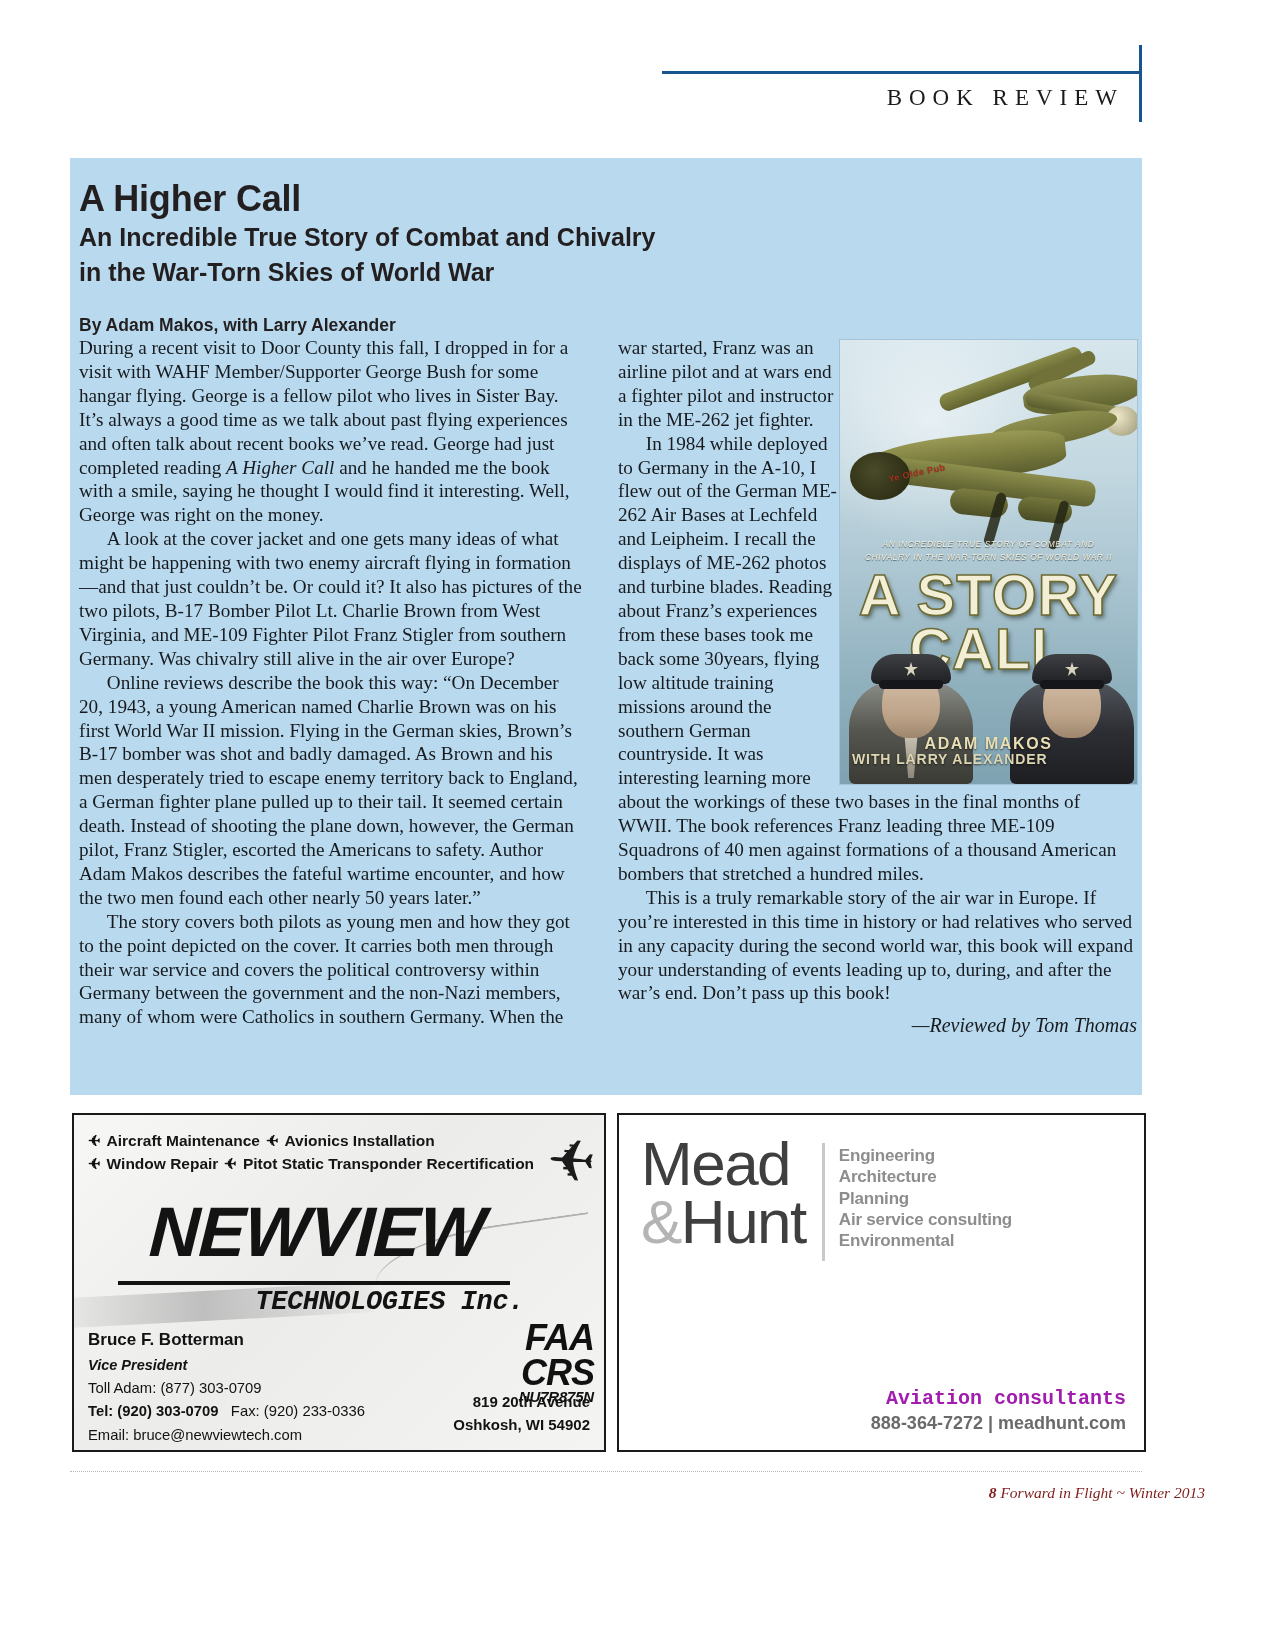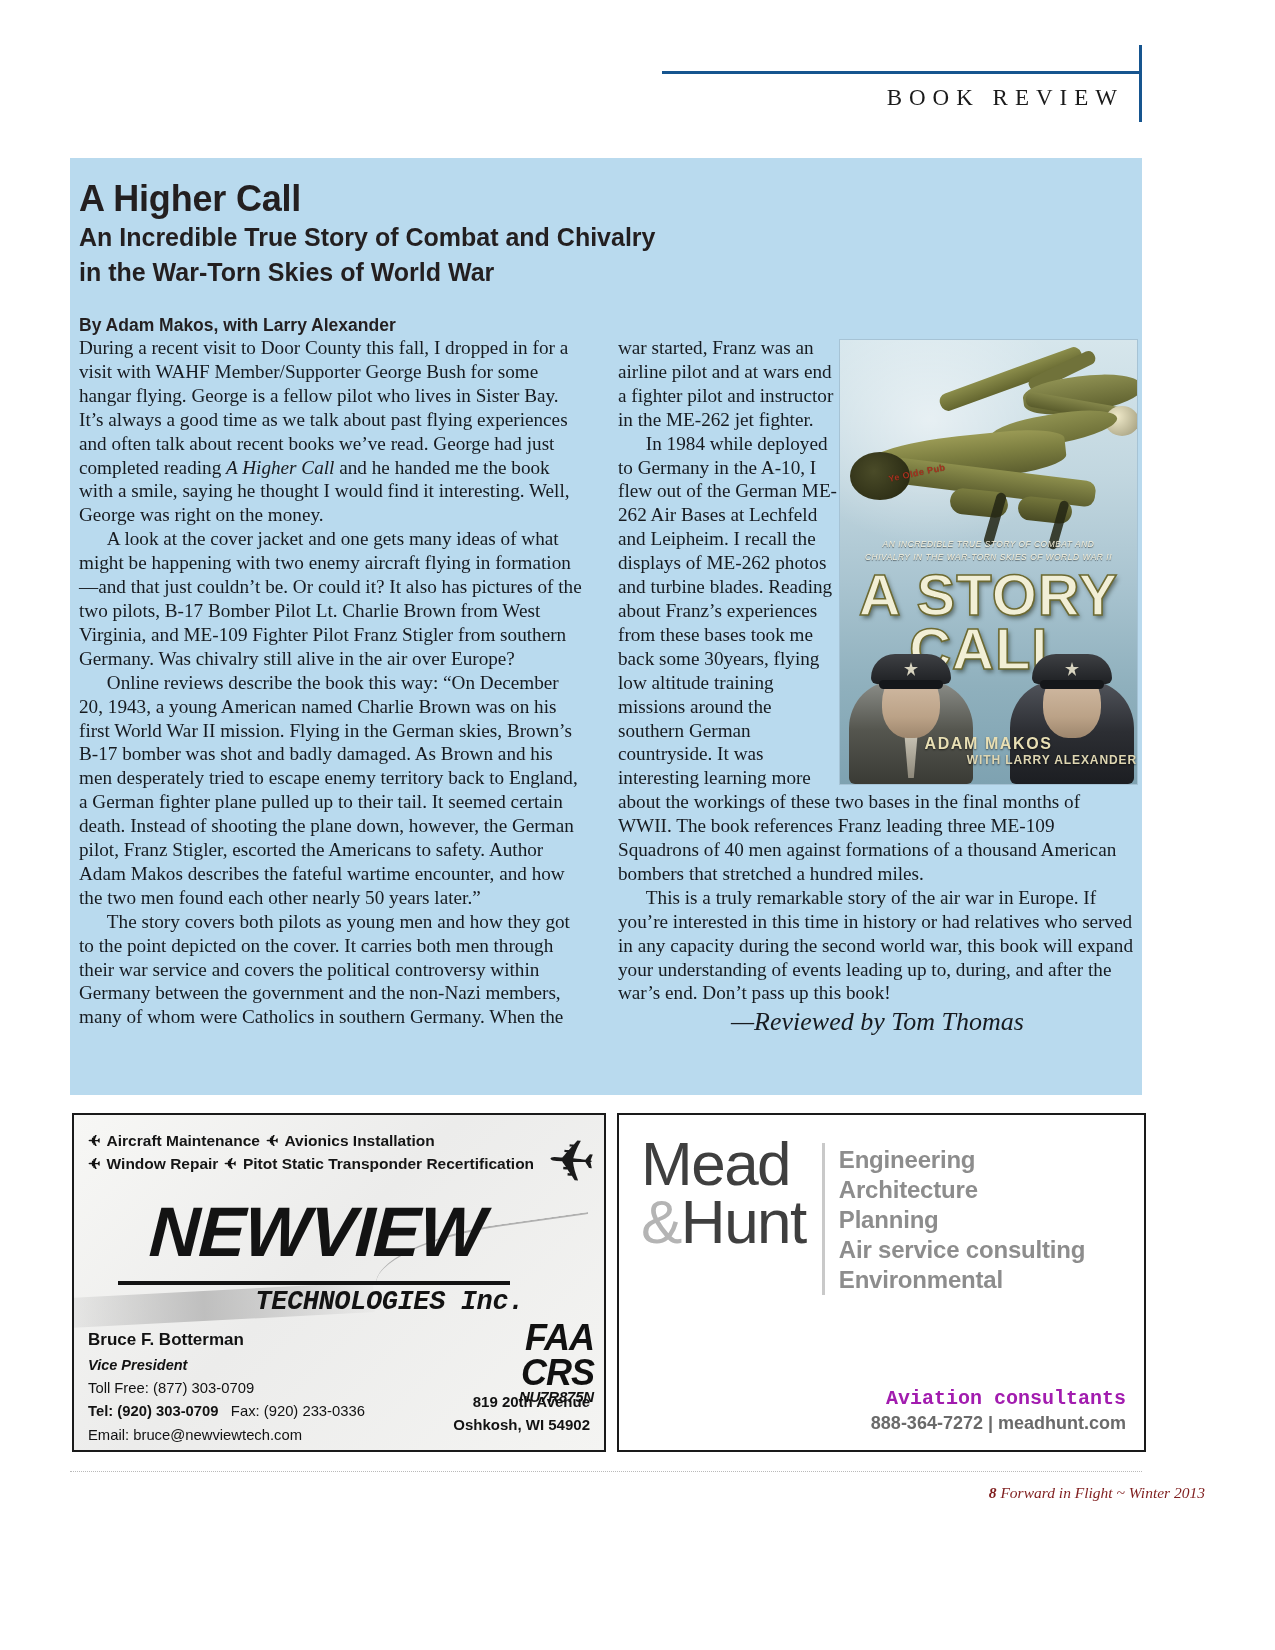--- a/index.html
+++ b/index.html
@@ -55,21 +55,21 @@
   }
   .col p{margin:0;}
   .col p + p{text-indent:1.45em;}
   .col-left{left:0;width:508px;}
   .col-right{left:539px;width:519px;}
   .cover-float{
     float:right;width:297px;height:444px;margin:4px 0 6px 14px;
     shape-outside:border-box;
   }
   .byline{
-    margin-top:1px;text-align:center;font-style:italic;font-size:26px;
+    margin-top:8px;text-align:right;font-style:italic;font-size:20px;
   }
   .ital{font-style:italic;}
 
   
   .cover{
     position:relative;width:297px;height:444px;overflow:hidden;
     background:linear-gradient(180deg,#cfe0e8 0%,#bcd3dd 38%,#a8c3ce 60%,#93b2bf 100%);
     box-shadow:0 0 0 1px rgba(0,0,0,.10);
   }
   .cv-sky{position:absolute;inset:0;
@@ -142,22 +142,22 @@
   .pil-badge{position:absolute;left:50%;transform:translateX(-50%);bottom:108px;
     width:14px;height:14px;background:#d8d4c0;clip-path:polygon(50% 0,61% 35%,100% 35%,68% 57%,79% 100%,50% 73%,21% 100%,32% 57%,0 35%,39% 35%);}
   .pil-tie{position:absolute;left:50%;transform:translateX(-50%);bottom:6px;width:14px;height:48px;
     background:linear-gradient(180deg,#cfcabb,#8d887a);clip-path:polygon(0 0,100% 0,70% 100%,30% 100%);}
   .cv-byline{
     position:absolute;left:0;right:0;bottom:30px;text-align:center;
     font-family:"Liberation Sans", sans-serif;font-weight:bold;font-size:16px;
     letter-spacing:1.6px;color:#e8dfb4;text-shadow:0 1px 2px rgba(0,0,0,.6);
   }
   .cv-byline2{
-    position:absolute;left:12px;right:0;bottom:16px;text-align:right;
-    font-family:"Liberation Sans", sans-serif;font-weight:bold;font-size:12px;
+    position:absolute;left:12px;right:0;bottom:16px;text-align:left;
+    font-family:"Liberation Sans", sans-serif;font-weight:bold;font-size:14px;
     letter-spacing:.9px;color:#ded6b2;text-shadow:0 1px 2px rgba(0,0,0,.6);
   }
 
   
   .ad-left{
     position:absolute;left:72px;top:1113px;width:530px;height:335px;
     border:2px solid #1a1a1a;background:#f2f2f0;overflow:hidden;
   }
   .ad-noise{position:absolute;inset:0;
     background:linear-gradient(135deg,#f7f7f5 0%,#ececeb 45%,#f4f4f2 100%);}
@@ -211,21 +211,21 @@
     border:2px solid #1a1a1a;background:#ffffff;overflow:hidden;
   }
   .mh-wrap{position:absolute;left:22px;top:20px;display:flex;align-items:flex-start;}
   .mh-name{
     font-family:"Liberation Sans", sans-serif;font-size:62px;line-height:.93;
     color:#3f3f3f;letter-spacing:-1.5px;font-weight:normal;
   }
   .mh-name .amp{color:#b4b4b4;}
   .mh-bar{width:3px;background:#c9c9c9;margin:8px 14px 0 16px;align-self:stretch;min-height:118px;}
   .mh-svcs{
-    font-family:"Liberation Sans", sans-serif;font-size:24px;color:#8d8d8d;
+    font-family:"Liberation Sans", sans-serif;font-size:17px;color:#8d8d8d;
     line-height:1.25;padding-top:10px;font-weight:bold;letter-spacing:-.2px;
   }
   .mh-foot{position:absolute;right:18px;bottom:16px;text-align:right;}
   .mh-foot .t1{font-family:Liberation Mono, monospace;font-weight:bold;font-size:20px;color:#a21caf;}
   .mh-foot .t2{font-family:"Liberation Sans", sans-serif;font-weight:bold;font-size:18px;color:#6a6a6a;margin-top:3px;}
 
   
   .foot-rule{position:absolute;left:70px;top:1471px;width:1072px;height:0;
     border-top:1px dotted #b9b9b9;}
   .foot-txt{
@@ -341,21 +341,21 @@
     </div>
     <div class="jet-big">✈</div>
 
     <div class="nv-logo">NEWVIEW</div>
     <div class="nv-rule"></div>
     <div class="nv-tech">TECHNOLOGIES Inc.</div>
 
     <div class="nv-contact">
       <div class="nm">Bruce F. Botterman</div>
       <div class="vp">Vice President</div>
-      <div><span>Toll Free: </span><span>(877) 303-0709</span></div>
+      <div><span>Toll Adam: </span><span>(877) 303-0709</span></div>
       <div><span class="b">Tel: </span><span class="b">(920) 303-0709</span>&nbsp;&nbsp;&nbsp;<span>Fax: </span><span>(920) 233-0336</span></div>
       <div><span>Email: </span><span>bruce@newviewtech.com</span></div>
       <div><span>website: </span><span>www.newviewtech.com</span></div>
     </div>
 
     <div class="faa">
       <div class="l1">FAA</div>
       <div class="l2">CRS</div>
       <div class="l3">NU7R875N</div>
     </div>

